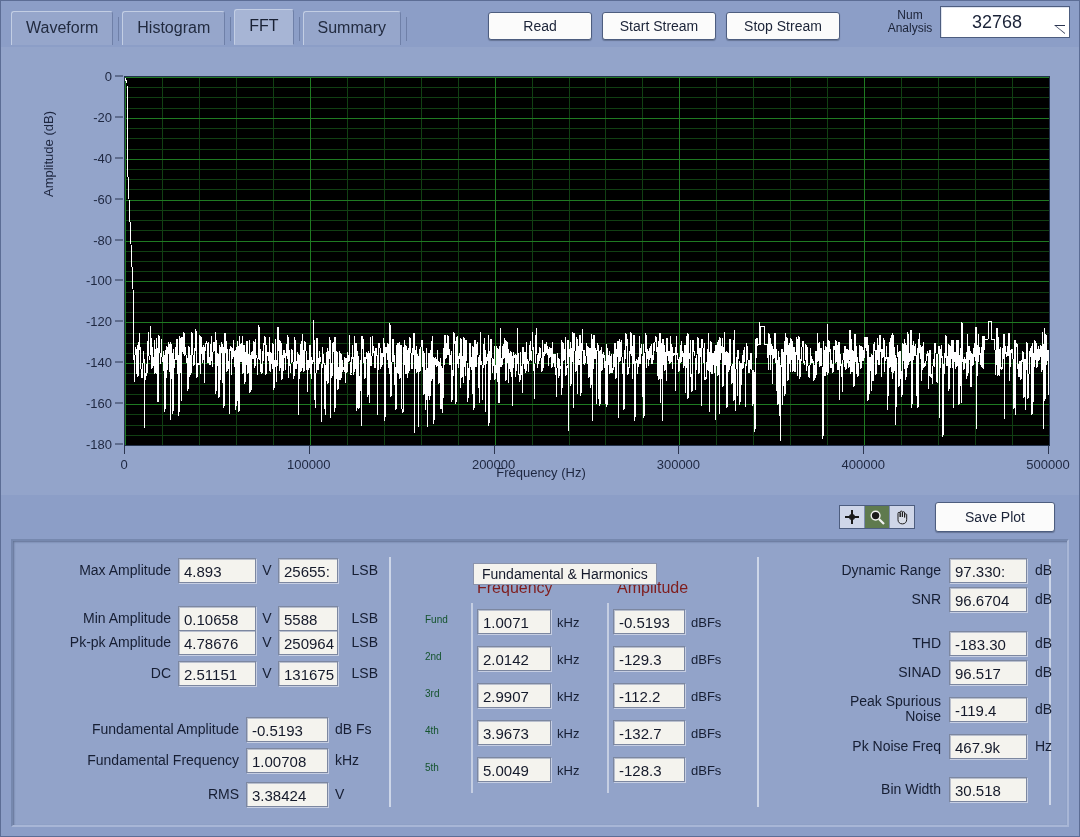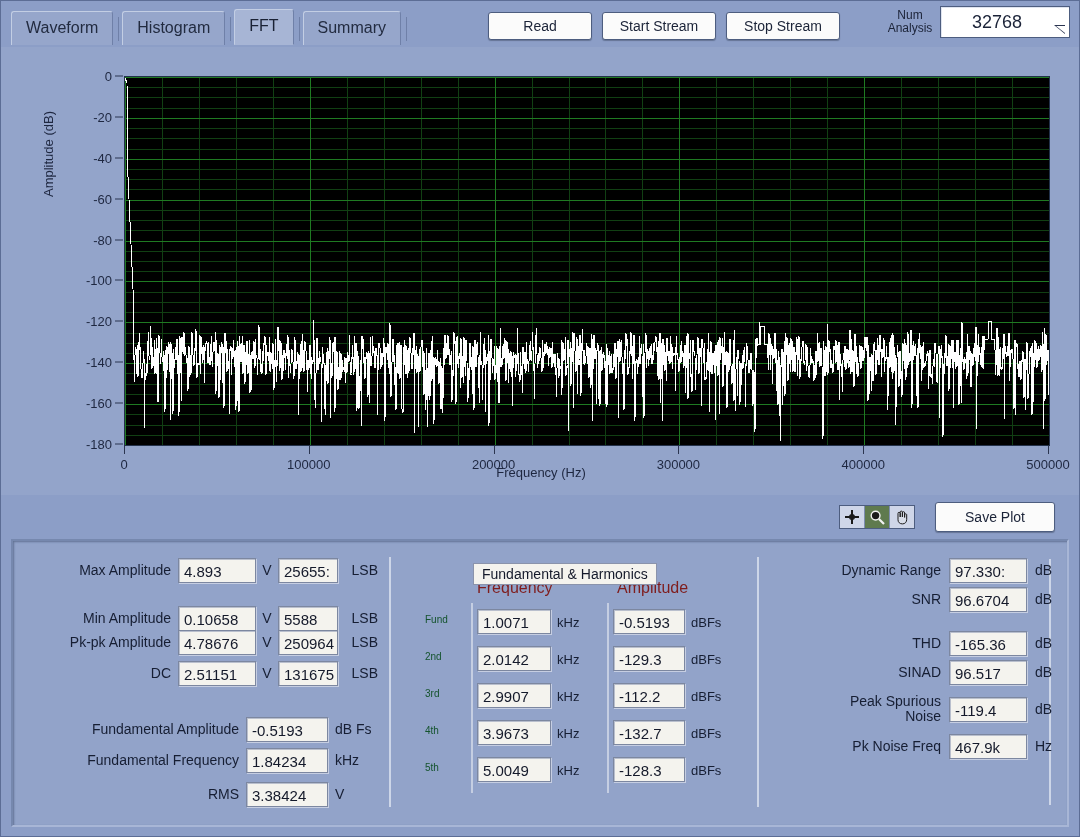--- a/index.html
+++ b/index.html
@@ -574,21 +574,21 @@
       <div class="unit lsbu">LSB</div>
     </div>
 
     <div class="lrow2" style="left:6px; top:175px;">
       <div class="fld-label">Fundamental Amplitude</div>
       <div class="ind">-0.5193</div>
       <div class="unit">dB Fs</div>
     </div>
     <div class="lrow2" style="left:6px; top:206px;">
       <div class="fld-label">Fundamental Frequency</div>
-      <div class="ind">1.84234</div>
+      <div class="ind">1.00708</div>
       <div class="unit">kHz</div>
     </div>
     <div class="lrow2" style="left:6px; top:240px;">
       <div class="fld-label">RMS</div>
       <div class="ind">3.38424</div>
       <div class="unit">V</div>
     </div>
 
     <div class="hcolhdr" style="left:464px; top:38px;">Frequency</div>
     <div class="hcolhdr" style="left:604px; top:38px;">Amplitude</div>
@@ -629,38 +629,43 @@
       <div class="ind">97.330:</div>
       <div class="unit">dB</div>
     </div>
     <div class="rrow" style="left:760px; top:45px;">
       <div class="fld-label">SNR</div>
       <div class="ind">96.6704</div>
       <div class="unit">dB</div>
     </div>
     <div class="rrow" style="left:760px; top:89px;">
       <div class="fld-label">THD</div>
-      <div class="ind">-165.36</div>
+      <div class="ind">-183.30</div>
       <div class="unit">dB</div>
     </div>
     <div class="rrow" style="left:760px; top:118px;">
       <div class="fld-label">SINAD</div>
       <div class="ind">96.517</div>
       <div class="unit">dB</div>
     </div>
     <div class="rrow" style="left:760px; top:155px;">
       <div class="fld-label">
         <div>Peak Spurious</div>
         <div>Noise</div>
       </div>
       <div class="ind">-119.4</div>
       <div class="unit">dB</div>
     </div>
     <div class="rrow" style="left:760px; top:192px;">
       <div class="fld-label">Pk Noise Freq</div>
       <div class="ind">467.9k</div>
       <div class="unit">Hz</div>
     </div>
+    <div class="rrow" style="left:760px; top:235px;">
+      <div class="fld-label">Bin Width</div>
+      <div class="ind">30.518</div>
+      <div class="unit"></div>
+    </div>
   </div>
 
   <div id="harm-title">Fundamental &amp; Harmonics</div>
 
 </div>
 
 </body></html>

